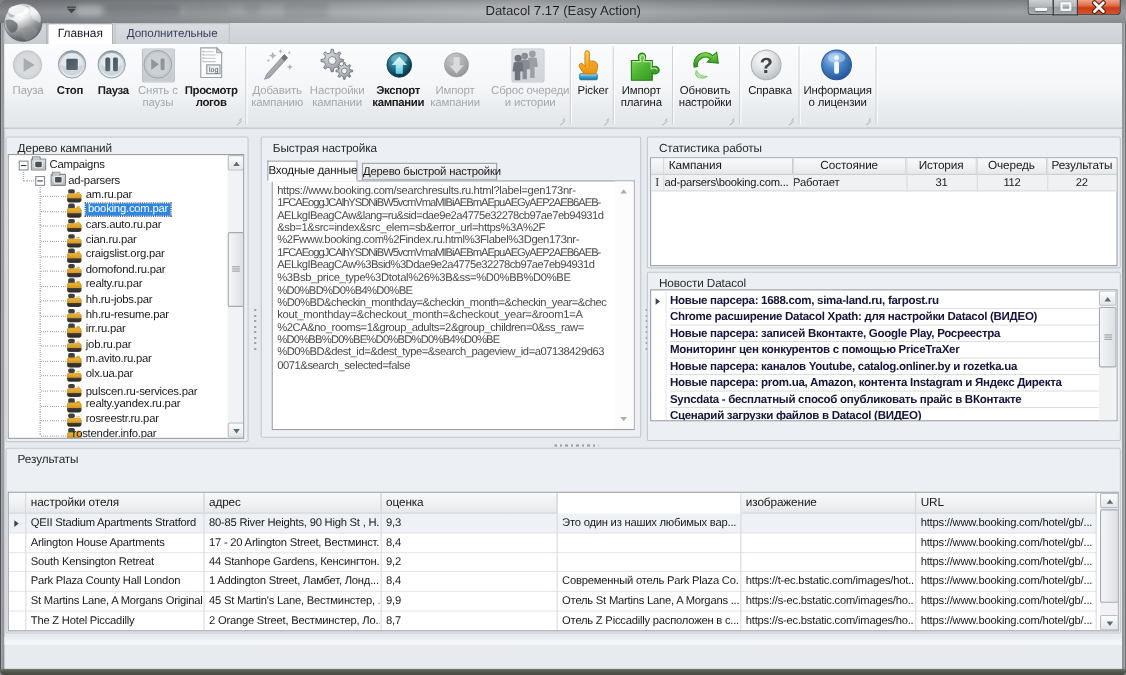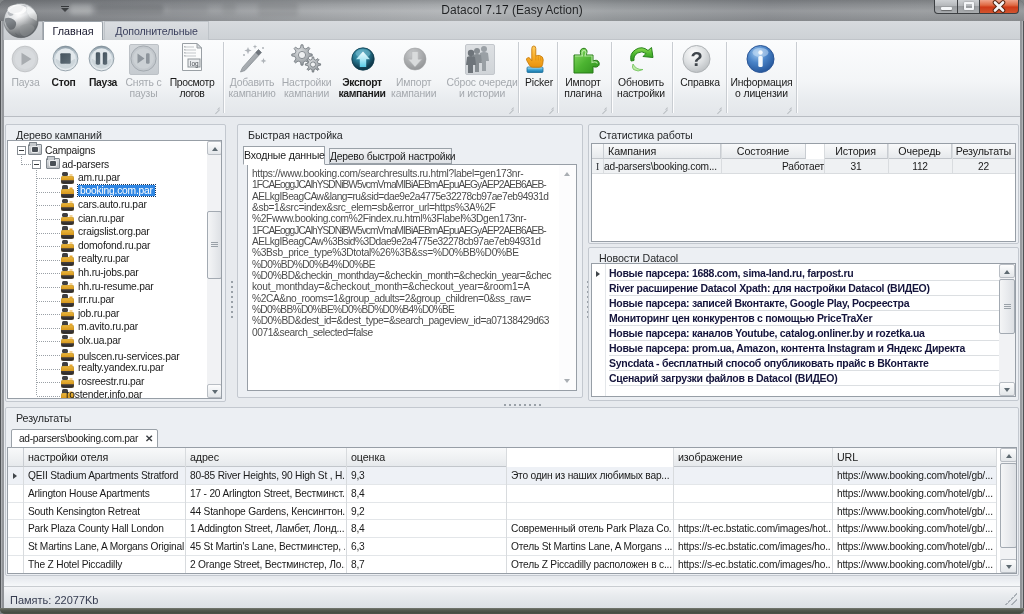--- a/index.html
+++ b/index.html
@@ -105,24 +105,20 @@
         </g>
         <g stroke="#f4f6f8" stroke-width="2.6" stroke-linecap="round">
           <line x1="15" y1="2.5" x2="23" y2="10.5"></line>
           <line x1="23" y1="2.5" x2="15" y2="10.5"></line>
         </g>
       </svg>
   </div>
   <div class="abs" style="left:0px;top:608px;width:1024px;height:6px;background:linear-gradient(180deg,#767a71 0%,#565a50 35%,#474b42 80%,#51554c 100%);border-radius:0 0 5px 5px"></div>
   <div id="client">
     <div class="abs" style="left:0px;top:558px;width:1016px;height:7px;background:linear-gradient(180deg,#e9ecf0,#f6f8fa)"></div>
-    <div id="statusbar">
-      <div class="abs" style="left:6px;top:7px;font-size:11px;color:#363c50">Память: 22077Kb</div>
-      <div class="abs" style="right:3px;bottom:3px;width:12px;height:12px;background-image:linear-gradient(135deg,transparent 0 50%,#aab0b6 50% 58%,transparent 58% 72%,#aab0b6 72% 80%,transparent 80%)"></div>
-    </div>
     <div id="tabstrip">
       <div id="tab-extra">Дополнительные</div>
       <div id="tab-main">Главная</div>
     </div>
     <div id="toolbar">
       <div class="tsep" style="left:219px"></div>
       <div class="tsep" style="left:513.5px"></div>
       <div class="tsep" style="left:553px"></div>
       <div class="tsep" style="left:606.5px"></div>
       <div class="tsep" style="left:667.5px"></div>
@@ -335,21 +331,21 @@
         <ellipse cx="15.5" cy="9.5" rx="8" ry="4.5" fill="#cfe4f7" opacity="0.5"></ellipse>
         <circle cx="15.5" cy="9.5" r="2.2" fill="#f4f9fd"></circle>
         <rect x="13.3" y="13" width="4.4" height="11" rx="1.5" fill="#f4f9fd"></rect>
           </svg></div>
 
       <div class="tlabel dis" style="left:-4.5px;top:37px;width:52px;">Пауза</div>
       <div class="tlabel" style="left:35.5px;top:37px;width:48px;font-weight:bold;letter-spacing:-0.3px">Стоп</div>
       <div class="tlabel" style="left:74px;top:37px;width:50px;font-weight:bold;letter-spacing:-0.3px">Пауза</div>
       <div class="tlabel dis" style="left:112.5px;top:37px;width:54px;">Снять с
 паузы</div>
-      <div class="tlabel" style="left:156px;top:37px;width:64px;font-weight:normal;letter-spacing:-0.35px">Просмотр
+      <div class="tlabel" style="left:156px;top:37px;width:64px;font-weight:bold;letter-spacing:-0.35px">Просмотр
 логов</div>
       <div class="tlabel dis" style="left:216px;top:37px;width:64px;">Добавить
 кампанию</div>
       <div class="tlabel dis" style="left:270.5px;top:37px;width:64px;">Настройки
 кампании</div>
       <div class="tlabel" style="left:326px;top:37px;width:64px;font-weight:bold;letter-spacing:-0.35px">Экспорт
 кампании</div>
       <div class="tlabel dis" style="left:377.5px;top:37px;width:64.4px;">Импорт
 кампании</div>
       <div class="tlabel dis" style="left:434px;top:37px;width:88px;">Сброс очереди
@@ -456,44 +452,44 @@
     </div>
     <div class="vsplit" style="left:581px;top:260px"></div>
     <div class="hsplit" style="left:500px;top:381px"></div>
 
     <div class="gbox" style="left:584px;top:103px;width:431px;height:120px">
       <div class="glabel">Статистика работы</div>
     </div>
     <div class="whitebox" style="left:587px;top:122px;width:425px;height:99px">
       <div class="th" style="left:0px;top:0px;width:12px;height:15px"></div>
       <div class="th" style="left:12px;top:0px;width:117px;height:15px;line-height:14px;padding-left:4px">Кампания</div>
-      <div class="th" style="left:129px;top:0px;width:85px;height:15px;line-height:14px;text-align:center">Состояние</div>
+      <div class="th" style="left:129px;top:0px;width:103px;height:15px;line-height:14px;text-align:center">Состояние</div>
       <div class="th" style="left:232px;top:0px;width:64px;height:15px;line-height:14px;text-align:center">История</div>
       <div class="th" style="left:296px;top:0px;width:64px;height:15px;line-height:14px;text-align:center">Очередь</div>
       <div class="th" style="left:360px;top:0px;width:63px;height:15px;line-height:14px;text-align:center;border-right:none">Результаты</div>
       <div class="abs" style="left:0px;top:15px;width:423px;height:15px;background:#eff1f3;border-bottom:1px solid #d9dcdf"></div>
       <div class="abs" style="left:0px;top:15px;width:12px;height:15px;border-right:1px solid #d9dcdf;font-size:11px;color:#3c4044;text-align:center;line-height:15px;font-family:'Liberation Serif',serif">I</div>
       <div class="td" style="left:12px;top:16.5px;width:116px">ad-parsers\booking.com...</div>
-      <div class="td" style="left:129px;top:16.5px;width:103px;text-align:right">Работает</div>
+      <div class="td" style="left:129px;top:16.5px;width:103px;text-align:left">Работает</div>
       <div class="td" style="left:232px;top:16.5px;width:64px;text-align:center">31</div>
       <div class="td" style="left:296px;top:16.5px;width:64px;text-align:center">112</div>
       <div class="td" style="left:360px;top:16.5px;width:63px;text-align:center">22</div>
       <div class="abs" style="left:129px;top:0px;width:1px;height:30px;background:#d9dcdf"></div>
       <div class="abs" style="left:232px;top:0px;width:1px;height:30px;background:#d9dcdf"></div>
       <div class="abs" style="left:296px;top:0px;width:1px;height:30px;background:#d9dcdf"></div>
       <div class="abs" style="left:360px;top:0px;width:1px;height:30px;background:#d9dcdf"></div>
     </div>
 
     <div class="gbox" style="left:584px;top:226px;width:431px;height:154px">
       <div class="glabel">Новости Datacol</div>
     </div>
-    <div class="whitebox" style="left:587px;top:242px;width:425px;height:134px;overflow:hidden">
+    <div class="whitebox" style="left:587px;top:242px;width:425px;height:120px;overflow:hidden">
       <div class="abs" style="left:13px;top:0px;width:1px;height:132px;background:#e4e7ea"></div>
       <div class="newsrow" style="left:17px;top:2px;width:392px;height:15px;line-height:14px">Новые парсера: 1688.com, sima-land.ru, farpost.ru</div>
-      <div class="newsrow" style="left:17px;top:17px;width:392px;height:15px;line-height:14px">River расширение Datacol Xpath: для настройки Datacol (ВИДЕО)</div>
+      <div class="newsrow" style="left:17px;top:17px;width:392px;height:15px;line-height:14px">Chrome расширение Datacol Xpath: для настройки Datacol (ВИДЕО)</div>
       <div class="newsrow" style="left:17px;top:32px;width:392px;height:15px;line-height:14px">Новые парсера: записей Вконтакте, Google Play, Росреестра</div>
       <div class="newsrow" style="left:17px;top:47px;width:392px;height:15px;line-height:14px">Мониторинг цен конкурентов с помощью PriceTraXer</div>
       <div class="newsrow" style="left:17px;top:62px;width:392px;height:15px;line-height:14px">Новые парсера: каналов Youtube, catalog.onliner.by и rozetka.ua</div>
       <div class="newsrow" style="left:17px;top:77px;width:392px;height:15px;line-height:14px">Новые парсера: prom.ua, Amazon, контента Instagram и Яндекс Директа</div>
       <div class="newsrow" style="left:17px;top:92px;width:392px;height:15px;line-height:14px">Syncdata - бесплатный способ опубликовать прайс в ВКонтакте</div>
       <div class="newsrow" style="left:17px;top:107px;width:392px;height:15px;line-height:14px">Сценарий загрузки файлов в Datacol (ВИДЕО)</div>
       <div class="arrow" style="left:4px;top:7px;border-top:3.5px solid transparent;border-bottom:3.5px solid transparent;border-left:4.5px solid #40454a"></div>
       <div class="sb" style="left:407px;top:0px;width:16px;height:132px">
         <div class="sb-btn" style="top:0px">
             <div class="arrow" style="left:4px;top:4.5px;border-left:3.5px solid transparent;border-right:3.5px solid transparent;border-bottom:4.5px solid #5e6a71"></div>
@@ -503,21 +499,20 @@
           </div>
         <div class="sb-thumb" style="top:15px;height:55px">
             <div style="position:absolute;left:3.5px;top:24px;width:7px;height:1px;background:#9aa1a8;box-shadow:0 2px 0 #9aa1a8,0 4px 0 #9aa1a8"></div>
           </div>
       </div>
     </div>
 
     <div class="gbox" style="left:1px;top:386px;width:1014px;height:169px">
       <div class="glabel">Результаты</div>
     </div>
-    <div class="abs" style="left:7px;top:408px;width:147px;height:19px;background:#fff;border:1px solid #9aa1a8;border-radius:2px 2px 0 0;font-size:10.2px;color:#1b1b1b;line-height:17px;padding-left:7px;z-index:3;white-space:nowrap;letter-spacing:-0.3px">ad-parsers\booking.com.par<span style="position:absolute;right:4px;top:0px;font-size:10px;color:#3a3e42;font-weight:bold">✕</span></div>
     <div class="whitebox" style="left:3px;top:426px;width:1010px;height:127px;overflow:hidden;z-index:2">
       <div class="th" style="left:0px;top:0px;width:16px;height:19px"></div>
       <div class="th" style="left:16px;top:0px;width:162px;height:19px;line-height:18px;padding-left:4px">настройки отеля</div>
       <div class="th" style="left:178px;top:0px;width:161px;height:19px;line-height:18px;padding-left:4px">адрес</div>
       <div class="th" style="left:339px;top:0px;width:160px;height:19px;line-height:18px;padding-left:4px">оценка</div>
       <div class="th" style="left:666px;top:0px;width:159px;height:19px;line-height:18px;padding-left:4px">изображение</div>
       <div class="th" style="left:825px;top:0px;width:164px;height:19px;line-height:18px;padding-left:4px">URL</div>
       <div class="abs" style="left:0px;top:19.0px;width:989px;height:17.8px;background:#eef1f6;border-bottom:1px solid #e3e6e9"></div>
       <div class="abs" style="left:0px;top:19.0px;width:16px;height:17.8px;border-right:1px solid #d8dbde"></div>
       <div class="td" style="left:20px;top:22.0px;width:156px">QEII Stadium Apartments Stratford</div>
@@ -542,21 +537,21 @@
       <div class="td" style="left:20px;top:75.4px;width:156px">Park Plaza County Hall London</div>
       <div class="td" style="left:182px;top:75.4px;width:155px">1 Addington Street, Ламбет, Лонд...</div>
       <div class="td" style="left:343px;top:75.4px;width:154px">8,4</div>
       <div class="td" style="left:503px;top:75.4px;width:161px">Современный отель Park Plaza Co...</div>
       <div class="td" style="left:670px;top:75.4px;width:153px">https://t-ec.bstatic.com/images/hot...</div>
       <div class="td" style="left:829px;top:75.4px;width:158px">https://www.booking.com/hotel/gb/...</div>
       <div class="abs" style="left:0px;top:90.2px;width:989px;height:17.8px;border-bottom:1px solid #e3e6e9"></div>
       <div class="abs" style="left:0px;top:90.2px;width:16px;height:17.8px;border-right:1px solid #d8dbde"></div>
       <div class="td" style="left:20px;top:93.2px;width:156px">St Martins Lane, A Morgans Original</div>
       <div class="td" style="left:182px;top:93.2px;width:155px">45 St Martin's Lane, Вестминстер, ...</div>
-      <div class="td" style="left:343px;top:93.2px;width:154px">6,3</div>
+      <div class="td" style="left:343px;top:93.2px;width:154px">9,9</div>
       <div class="td" style="left:503px;top:93.2px;width:161px">Отель St Martins Lane, A Morgans ...</div>
       <div class="td" style="left:670px;top:93.2px;width:153px">https://s-ec.bstatic.com/images/ho...</div>
       <div class="td" style="left:829px;top:93.2px;width:158px">https://www.booking.com/hotel/gb/...</div>
       <div class="abs" style="left:0px;top:108.0px;width:989px;height:17.8px;border-bottom:1px solid #e3e6e9"></div>
       <div class="abs" style="left:0px;top:108.0px;width:16px;height:17.8px;border-right:1px solid #d8dbde"></div>
       <div class="td" style="left:20px;top:111.0px;width:156px">The Z Hotel Piccadilly</div>
       <div class="td" style="left:182px;top:111.0px;width:155px">2 Orange Street, Вестминстер, Ло...</div>
       <div class="td" style="left:343px;top:111.0px;width:154px">8,7</div>
       <div class="td" style="left:503px;top:111.0px;width:161px">Отель Z Piccadilly расположен в с...</div>
       <div class="td" style="left:670px;top:111.0px;width:153px">https://s-ec.bstatic.com/images/ho...</div>

